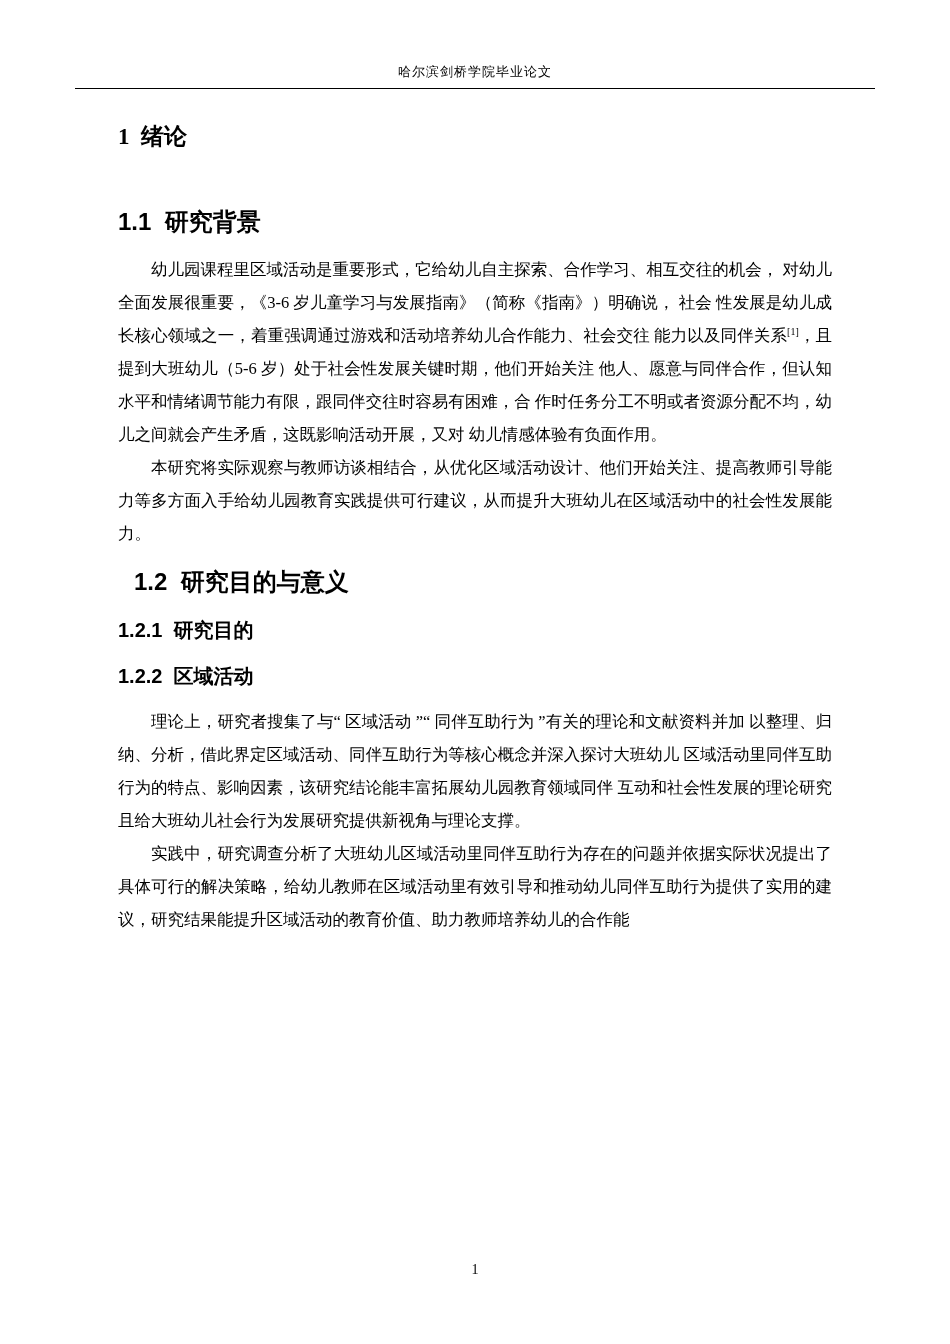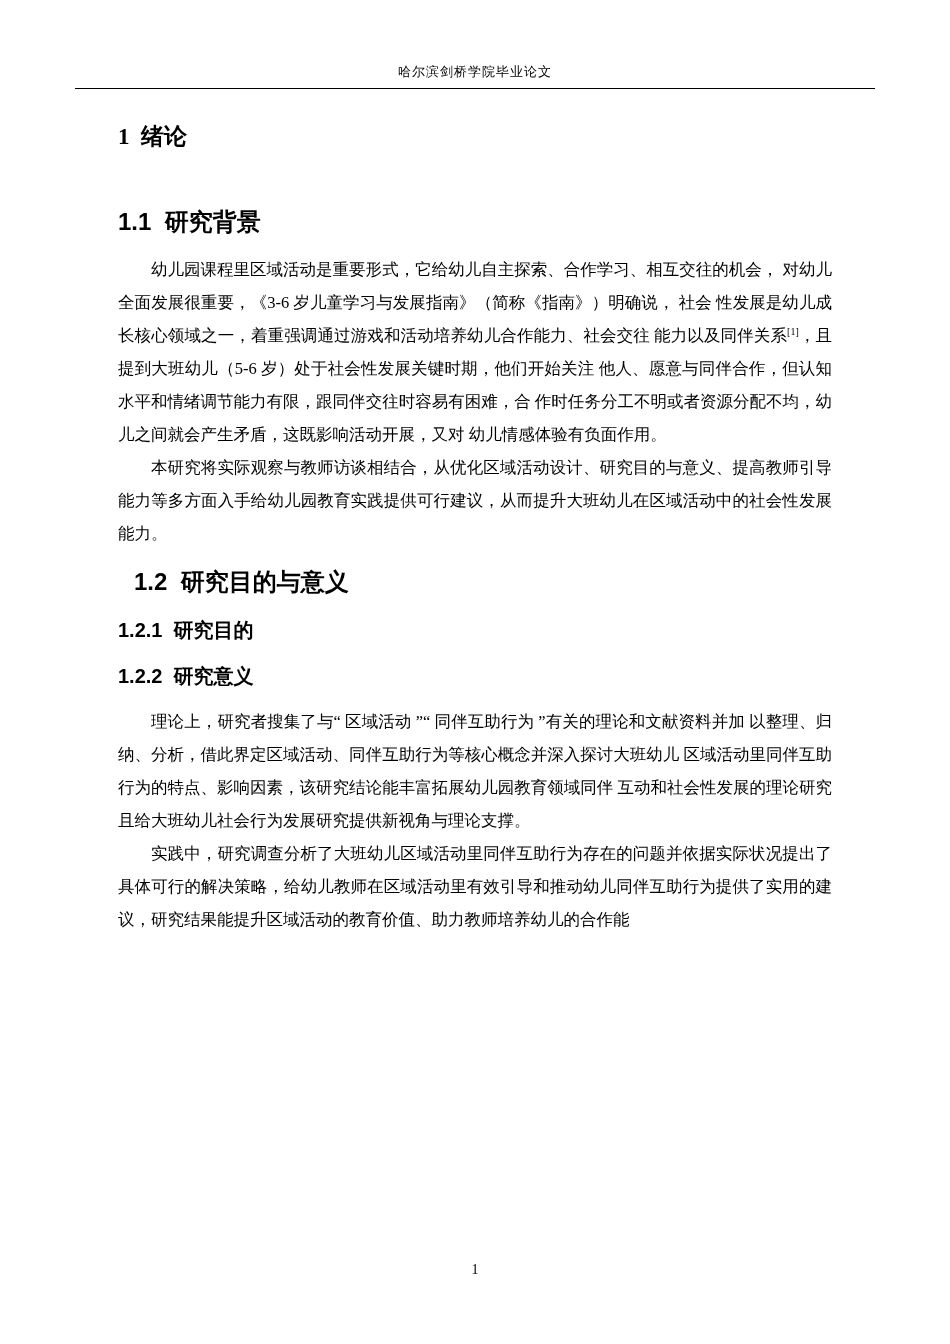--- a/index.html
+++ b/index.html
@@ -86,28 +86,28 @@
   </header>
 
   <main class="page-body">
 
     <h1 class="chapter">1  绪论</h1>
 
     <h2 class="sec sec-1-1">1.1  研究背景</h2>
 
     <p class="body-para"><span>幼儿园课程里区域活动是重要形式，它给幼儿自主探索、合作学习、相互交往的机会， 对幼儿全面发展很重要，《3-6 岁儿童学习与发展指南》（简称《指南》）明确说， 社会 性发展是幼儿成长核心领域之一，着重强调通过游戏和活动培养幼儿合作能力、社会交往 能力以及同伴关系</span><sup class="fnref">[1]</sup><span>，且提到大班幼儿（5-6 岁）处于社会性发展关键时期，他们开始关注 他人、愿意与同伴合作，但认知水平和情绪调节能力有限，跟同伴交往时容易有困难，合 作时任务分工不明或者资源分配不均，幼儿之间就会产生矛盾，这既影响活动开展，又对 幼儿情感体验有负面作用。</span></p>
 
-    <p class="body-para">本研究将实际观察与教师访谈相结合，从优化区域活动设计、研究目的与意义、提高教师引导能力等多方面入手给幼儿园教育实践提供可行建议，从而提升大班幼儿在区域活动中的社会性发展能力。</p>
+    <p class="body-para">本研究将实际观察与教师访谈相结合，从优化区域活动设计、他们开始关注、提高教师引导能力等多方面入手给幼儿园教育实践提供可行建议，从而提升大班幼儿在区域活动中的社会性发展能力。</p>
 
     <h2 class="sec sec-1-2">1.2  研究目的与意义</h2>
 
     <h3 class="subsec">1.2.1  研究目的</h3>
 
 
-    <h3 class="subsec">1.2.2  研究意义</h3>
+    <h3 class="subsec">1.2.2  区域活动</h3>
 
     <p class="body-para">理论上，研究者搜集了与“ 区域活动 ”“ 同伴互助行为 ”有关的理论和文献资料并加 以整理、归纳、分析，借此界定区域活动、同伴互助行为等核心概念并深入探讨大班幼儿 区域活动里同伴互助行为的特点、影响因素，该研究结论能丰富拓展幼儿园教育领域同伴 互动和社会性发展的理论研究且给大班幼儿社会行为发展研究提供新视角与理论支撑。</p>
 
     <p class="body-para">实践中，研究调查分析了大班幼儿区域活动里同伴互助行为存在的问题并依据实际状况提出了具体可行的解决策略，给幼儿教师在区域活动里有效引导和推动幼儿同伴互助行为提供了实用的建议，研究结果能提升区域活动的教育价值、助力教师培养幼儿的合作能</p>
 
   </main>
 
   <footer class="page-footer">
     <span class="page-number">1</span>
   </footer>

